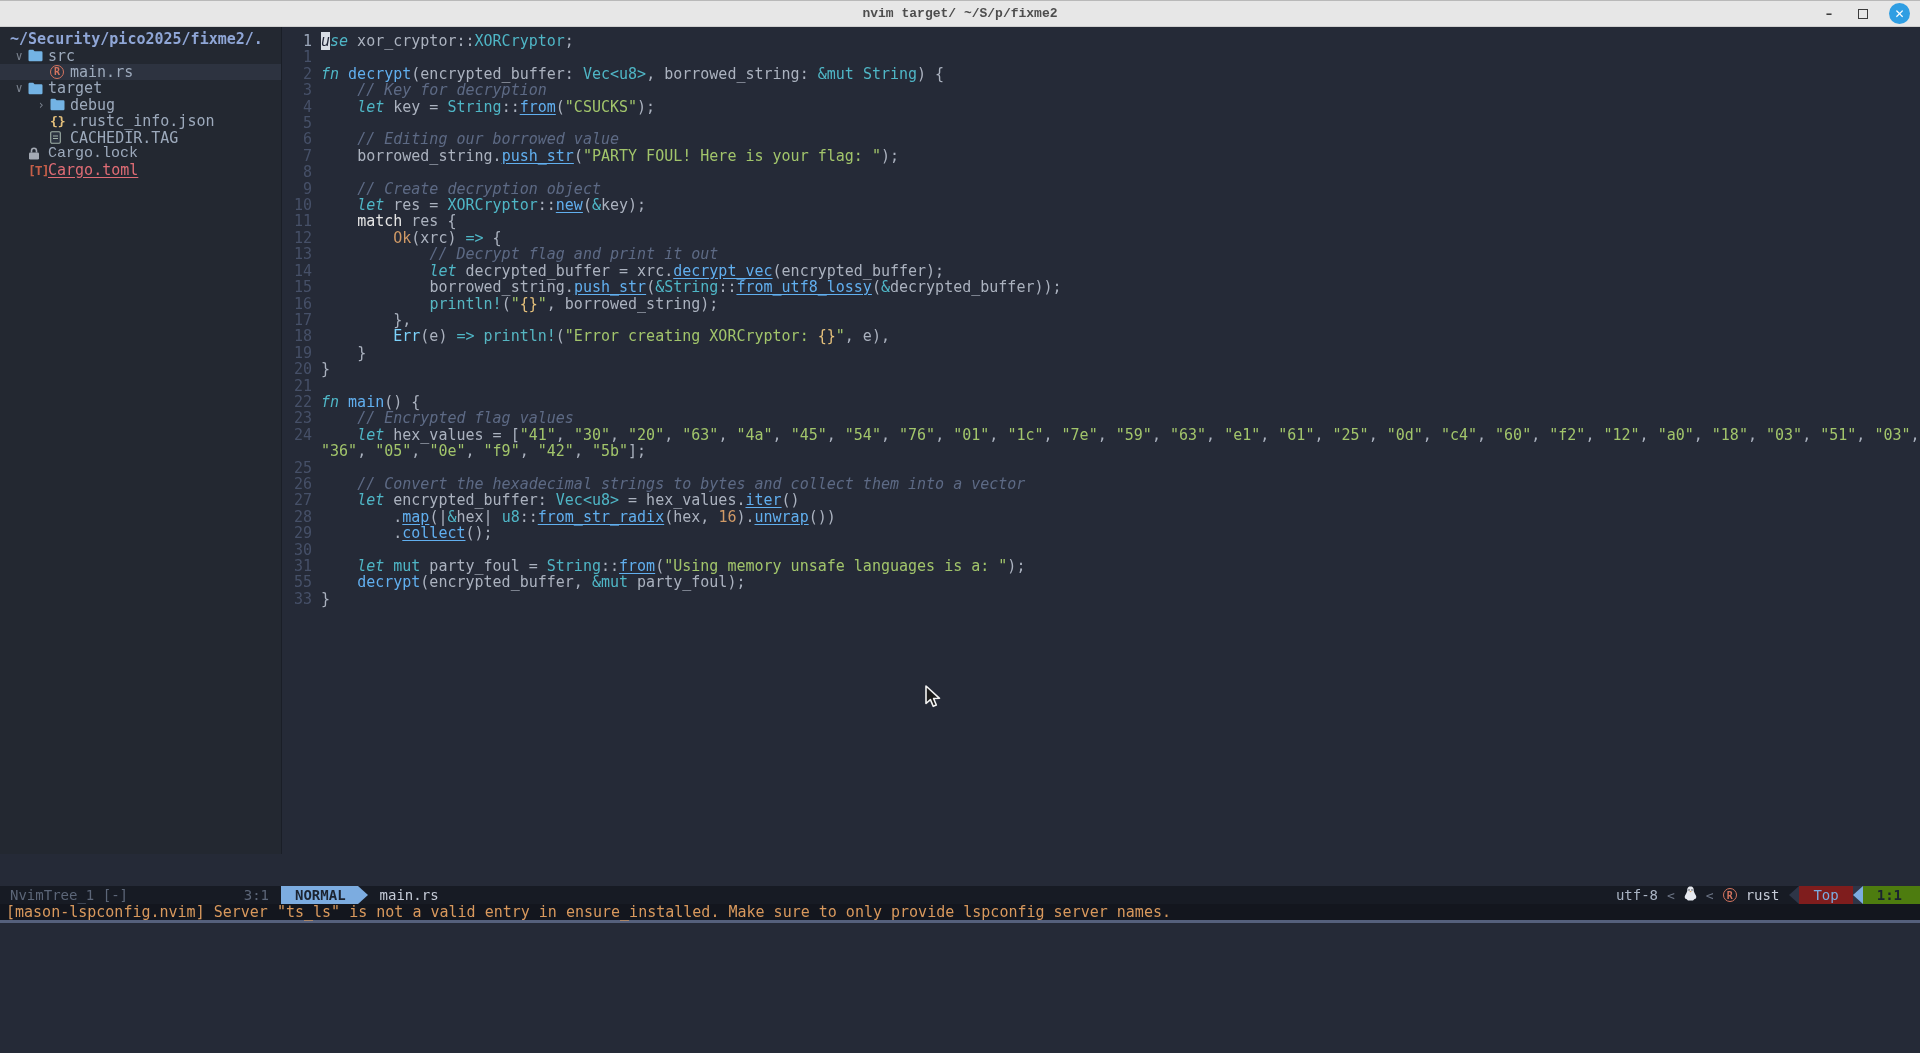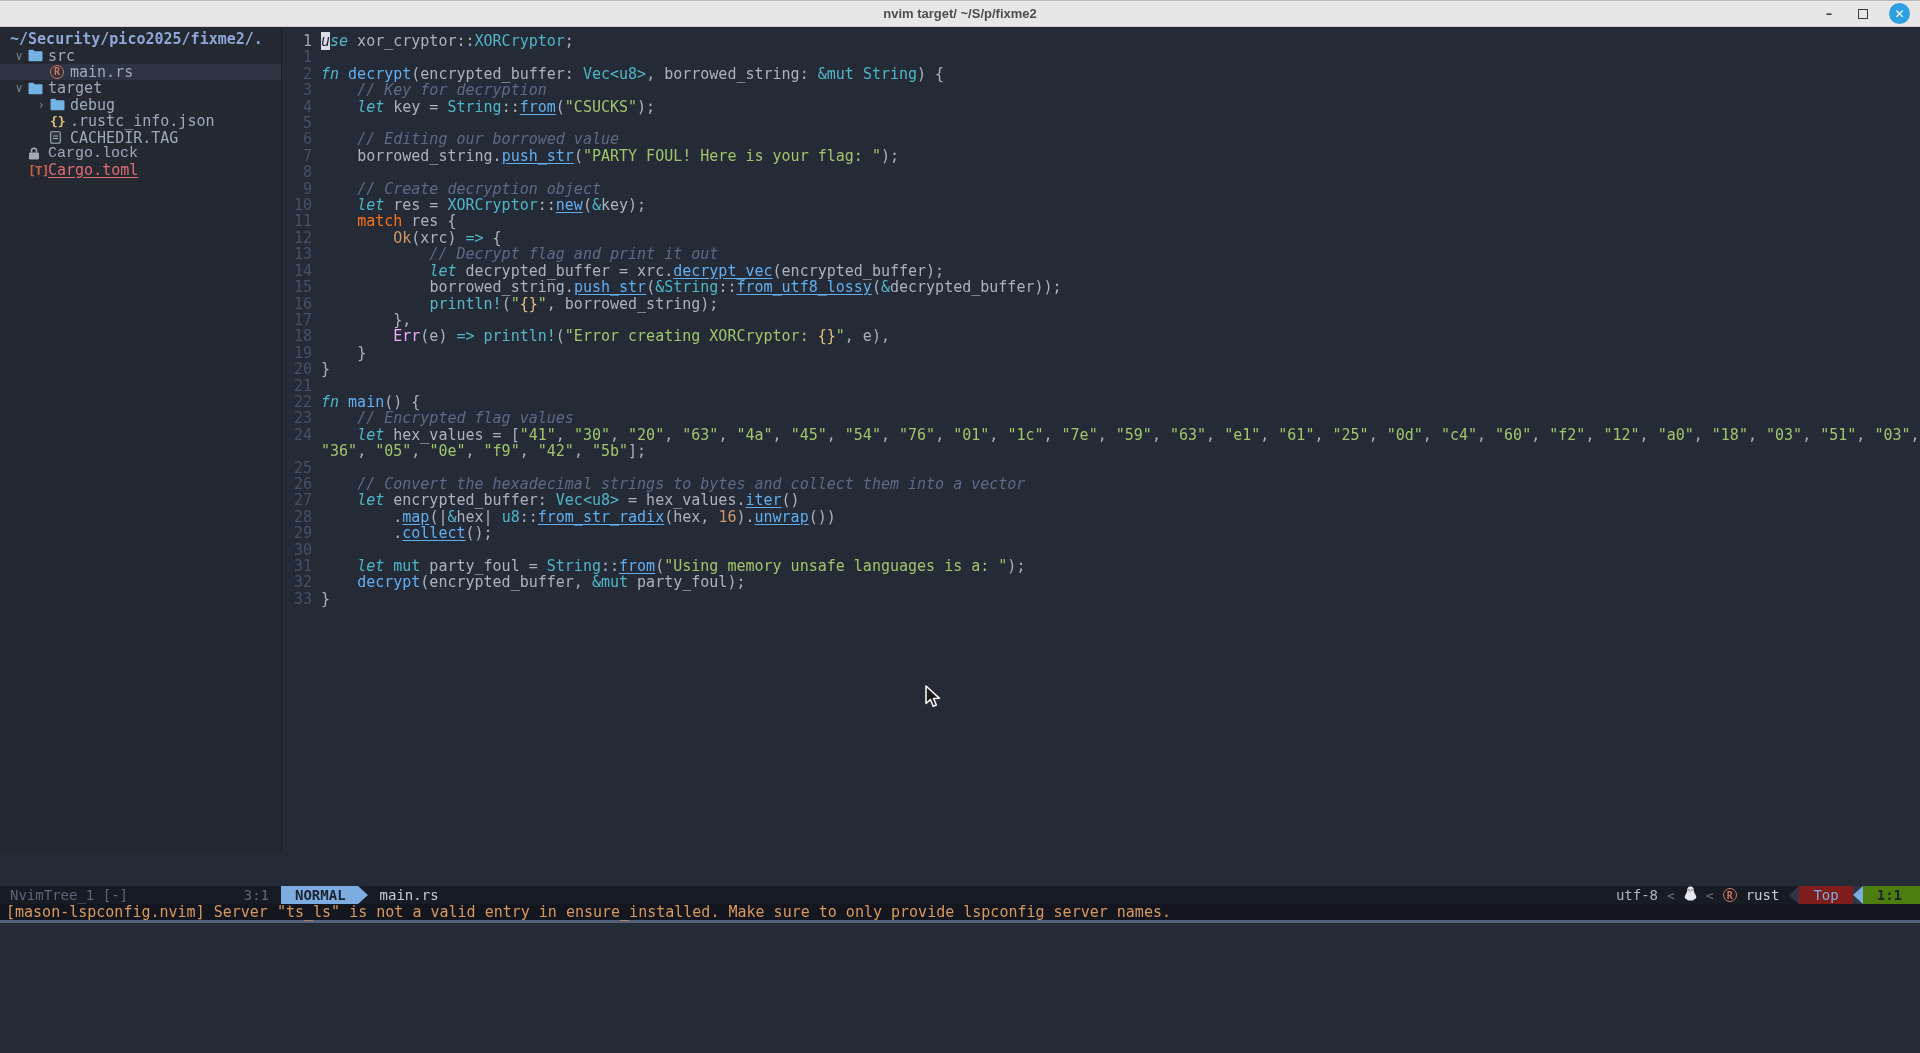--- a/index.html
+++ b/index.html
@@ -3,21 +3,21 @@
 <meta charset="utf-8">
 <style>
   * { margin:0; padding:0; box-sizing:border-box; }
   html,body { width:1920px; height:1053px; overflow:hidden; background:#252a37; }
   body { font-family:"DejaVu Sans Mono", monospace; position:relative; }
 
   
   .titlebar { height:27px; background:#e7e7e7; border-top:1px solid #b9b9b9; border-bottom:1px solid #cfcfcf;
               display:flex; align-items:center; position:relative; }
   .titlebar .title { position:absolute; left:0; right:0; text-align:center; color:#4d4d4d;
-                     font-family:Liberation Sans, sans-serif; font-size:13px; font-weight:bold; }
+                     font-family:Liberation Mono, monospace; font-size:13px; font-weight:bold; }
   .controls { margin-left:auto; display:flex; align-items:center; gap:18px; padding-right:10px; z-index:2; }
   .ctl { width:16px; height:16px; display:flex; align-items:center; justify-content:center;
          color:#3c3c3c; font-family:"DejaVu Sans", sans-serif; font-size:13px; cursor:default; }
   .ctl.min { font-weight:bold; }
   .ctl.max span { width:10px; height:10px; border:1.5px solid #3c3c3c; display:block; }
   .ctl.close { width:21px; height:21px; border-radius:50%; background:#2f9ee3; color:#fff; font-size:12px; font-weight:bold; }
 
   
   .main { display:flex; height:827px; }
   .tree { width:281px; background:#232831; padding-top:4px; flex-shrink:0; overflow:hidden; }
@@ -32,26 +32,26 @@
   .icon-rust { width:14px; height:14px; border-radius:50%; border:1.5px solid #d4745f; color:#d4745f;
                font-size:10px; font-weight:bold; display:inline-flex; align-items:center; justify-content:center; }
   .icon-toml { color:#c65f48; font-weight:bold; font-size:13px; letter-spacing:-1px; }
 
   
   .editor { flex:1; background:#252a37; border-left:1px solid #1a1e27; padding-top:6px; overflow:hidden; }
   .code-line { display:flex; font-size:15px; line-height:16.4px; }
   .ln { width:30px; flex-shrink:0; text-align:right; color:#465068; margin-right:9px; user-select:none; }
   .ln.cur { color:#9aa5b8; }
   .lc { flex:1; white-space:pre-wrap; word-break:break-word; color:#abb2bf; }
-  .sg-d{color:#abb2bf} .sg-k{color:#4fb6c6;font-style:italic} .sg-p{color:#f97316}
+  .sg-d{color:#abb2bf} .sg-k{color:#4fb6c6;font-style:italic} .sg-p{color:#e5e5e5}
   .sg-t{color:#4fb6c6} .sg-f{color:#61afef}
   .sg-m{color:#61afef;text-decoration:underline;text-underline-offset:2px;}
   .sg-M{color:#56b6c2} .sg-s{color:#a2c56b} .sg-F{color:#e5c07b} .sg-n{color:#d19a66}
   .sg-o{color:#4fb6c6} .sg-c{color:#5d6a85;font-style:italic}
-  .sg-O{color:#d19a66} .sg-E{color:#f0abfc}
+  .sg-O{color:#d19a66} .sg-E{color:#7dd3fc}
   .sg-C{background:#d8dde6;color:#23283a;font-style:italic}
 
   
   .statusline { height:18px; background:#171b24; display:flex; align-items:stretch; font-size:14px;margin-top:32px; }
   .sl-tree { width:281px; flex-shrink:0; display:flex; align-items:center; color:#5c6678; padding:0 12px 0 10px; }
   .sl-tree .pos { margin-left:auto; }
   .sl-mode { background:#7cace0; color:#1b2330; font-weight:bold; display:flex; align-items:center; padding:0 12px 0 14px; }
   .tri-r { width:0; height:0; border-top:9px solid transparent; border-bottom:9px solid transparent; border-left:10px solid #7cace0; }
   .sl-file { display:flex; align-items:center; color:#c6ccd8; padding-left:12px; }
   .sl-right { margin-left:auto; display:flex; align-items:stretch; }
@@ -280,21 +280,21 @@
         </div>
         <div class="code-line">
           <div class="ln">30</div>
           <div class="lc"></div>
         </div>
         <div class="code-line">
           <div class="ln">31</div>
           <div class="lc"><span class="sg-d">    </span><span class="sg-k">let</span><span class="sg-d"> </span><span class="sg-o">mut</span><span class="sg-d"> party_foul = </span><span class="sg-t">String</span><span class="sg-d">::</span><span class="sg-m">from</span><span class="sg-d">(</span><span class="sg-s">"Using memory unsafe languages is a: "</span><span class="sg-d">);</span></div>
         </div>
         <div class="code-line">
-          <div class="ln">32</div>
+          <div class="ln">55</div>
           <div class="lc"><span class="sg-d">    </span><span class="sg-f">decrypt</span><span class="sg-d">(encrypted_buffer, </span><span class="sg-o">&amp;mut</span><span class="sg-d"> party_foul);</span></div>
         </div>
         <div class="code-line">
           <div class="ln">33</div>
           <div class="lc"><span class="sg-d">}</span></div>
         </div>
       </div>
   </div>
 </div>
 

